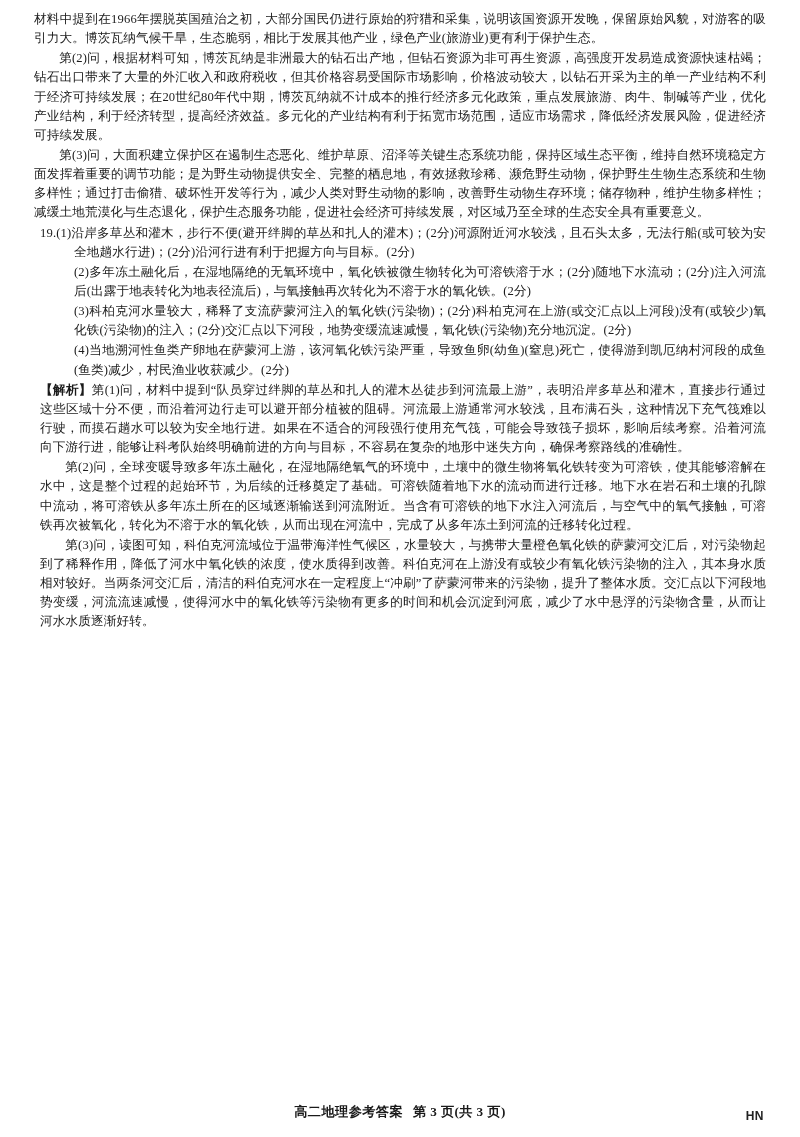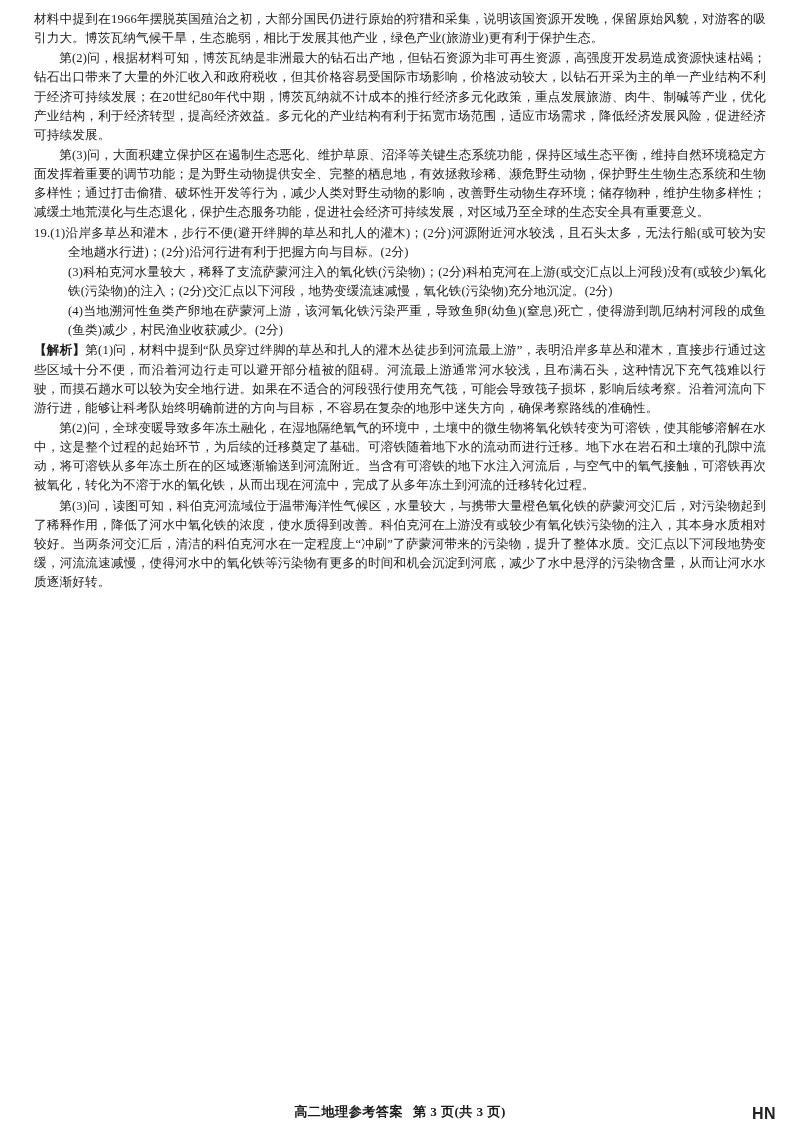--- a/index.html
+++ b/index.html
@@ -34,58 +34,59 @@
   .indent0 { text-indent: 0; }
   .hang {
     padding-left: 2.1em;
     text-indent: -2.1em;
   }
   .hang-q {
     padding-left: 2.7em;
     text-indent: -2.7em;
   }
   .bold { font-weight: bold; }
-  .block-gap { margin-top: 1px; }
+  .block-gap { margin-top: 1px; margin-left: 6px; }
   .footer {
     position: absolute;
     left: 0;
     right: 0;
     bottom: 16px;
     text-align: center;
     font-size: 13.2px;
     font-weight: bold;
     letter-spacing: 0.4px;
     margin-top: 12px;
   }
   .footer .pg {
     font-weight: bold;
     margin-left: 10px;
   }
   .hn {
     position: absolute;
-    right: 24px;
+    right: 36px;
     bottom: 14px;
     font-family: "Liberation Sans", sans-serif;
-    font-size: 16px;
+    font-size: 12px;
     font-weight: bold;
     letter-spacing: 0.5px;
     color: #222;
   }
 </style>
 </head>
 <body>
 
 <div class="page">
 
   <p class="para indent0">材料中提到在1966年摆脱英国殖治之初，大部分国民仍进行原始的狩猎和采集，说明该国资源开发晚，保留原始风貌，对游客的吸引力大。博茨瓦纳气候干旱，生态脆弱，相比于发展其他产业，绿色产业(旅游业)更有利于保护生态。</p>
   <p class="para indent2">第(2)问，根据材料可知，博茨瓦纳是非洲最大的钻石出产地，但钻石资源为非可再生资源，高强度开发易造成资源快速枯竭；钻石出口带来了大量的外汇收入和政府税收，但其价格容易受国际市场影响，价格波动较大，以钻石开采为主的单一产业结构不利于经济可持续发展；在20世纪80年代中期，博茨瓦纳就不计成本的推行经济多元化政策，重点发展旅游、肉牛、制碱等产业，优化产业结构，利于经济转型，提高经济效益。多元化的产业结构有利于拓宽市场范围，适应市场需求，降低经济发展风险，促进经济可持续发展。</p>
   <p class="para indent2">第(3)问，大面积建立保护区在遏制生态恶化、维护草原、沼泽等关键生态系统功能，保持区域生态平衡，维持自然环境稳定方面发挥着重要的调节功能；是为野生动物提供安全、完整的栖息地，有效拯救珍稀、濒危野生动物，保护野生生物生态系统和生物多样性；通过打击偷猎、破坏性开发等行为，减少人类对野生动物的影响，改善野生动物生存环境；储存物种，维护生物多样性；减缓土地荒漠化与生态退化，保护生态服务功能，促进社会经济可持续发展，对区域乃至全球的生态安全具有重要意义。</p>
 
   <div class="block-gap">
     <p class="para hang-q"><span>19.</span><span>(1)沿岸多草丛和灌木，步行不便(避开绊脚的草丛和扎人的灌木)；(2分)河源附近河水较浅，且石头太多，无法行船(或可较为安全地趟水行进)；(2分)沿河行进有利于把握方向与目标。(2分)</span></p>
+    <p class="para hang" style="padding-left:2.7em;text-indent:0;">(2)多年冻土融化后，在湿地隔绝的无氧环境中，氧化铁被微生物转化为可溶铁溶于水；(2分)随地下水流动；(2分)注入河流后(出露于地表转化为地表径流后)，与氧接触再次转化为不溶于水的氧化铁。(2分)</p>
     <p class="para hang" style="padding-left:2.7em;text-indent:0;">(3)科柏克河水量较大，稀释了支流萨蒙河注入的氧化铁(污染物)；(2分)科柏克河在上游(或交汇点以上河段)没有(或较少)氧化铁(污染物)的注入；(2分)交汇点以下河段，地势变缓流速减慢，氧化铁(污染物)充分地沉淀。(2分)</p>
     <p class="para hang" style="padding-left:2.7em;text-indent:0;">(4)当地溯河性鱼类产卵地在萨蒙河上游，该河氧化铁污染严重，导致鱼卵(幼鱼)(窒息)死亡，使得游到凯厄纳村河段的成鱼(鱼类)减少，村民渔业收获减少。(2分)</p>
   </div>
 
   <div class="block-gap">
     <p class="para indent0"><span class="bold">【解析】</span><span>第(1)问，材料中提到“队员穿过绊脚的草丛和扎人的灌木丛徒步到河流最上游”，表明沿岸多草丛和灌木，直接步行通过这些区域十分不便，而沿着河边行走可以避开部分植被的阻碍。河流最上游通常河水较浅，且布满石头，这种情况下充气筏难以行驶，而摸石趟水可以较为安全地行进。如果在不适合的河段强行使用充气筏，可能会导致筏子损坏，影响后续考察。沿着河流向下游行进，能够让科考队始终明确前进的方向与目标，不容易在复杂的地形中迷失方向，确保考察路线的准确性。</span></p>
     <p class="para indent2">第(2)问，全球变暖导致多年冻土融化，在湿地隔绝氧气的环境中，土壤中的微生物将氧化铁转变为可溶铁，使其能够溶解在水中，这是整个过程的起始环节，为后续的迁移奠定了基础。可溶铁随着地下水的流动而进行迁移。地下水在岩石和土壤的孔隙中流动，将可溶铁从多年冻土所在的区域逐渐输送到河流附近。当含有可溶铁的地下水注入河流后，与空气中的氧气接触，可溶铁再次被氧化，转化为不溶于水的氧化铁，从而出现在河流中，完成了从多年冻土到河流的迁移转化过程。</p>
     <p class="para indent2">第(3)问，读图可知，科伯克河流域位于温带海洋性气候区，水量较大，与携带大量橙色氧化铁的萨蒙河交汇后，对污染物起到了稀释作用，降低了河水中氧化铁的浓度，使水质得到改善。科伯克河在上游没有或较少有氧化铁污染物的注入，其本身水质相对较好。当两条河交汇后，清洁的科伯克河水在一定程度上“冲刷”了萨蒙河带来的污染物，提升了整体水质。交汇点以下河段地势变缓，河流流速减慢，使得河水中的氧化铁等污染物有更多的时间和机会沉淀到河底，减少了水中悬浮的污染物含量，从而让河水水质逐渐好转。</p>
   </div>
 

